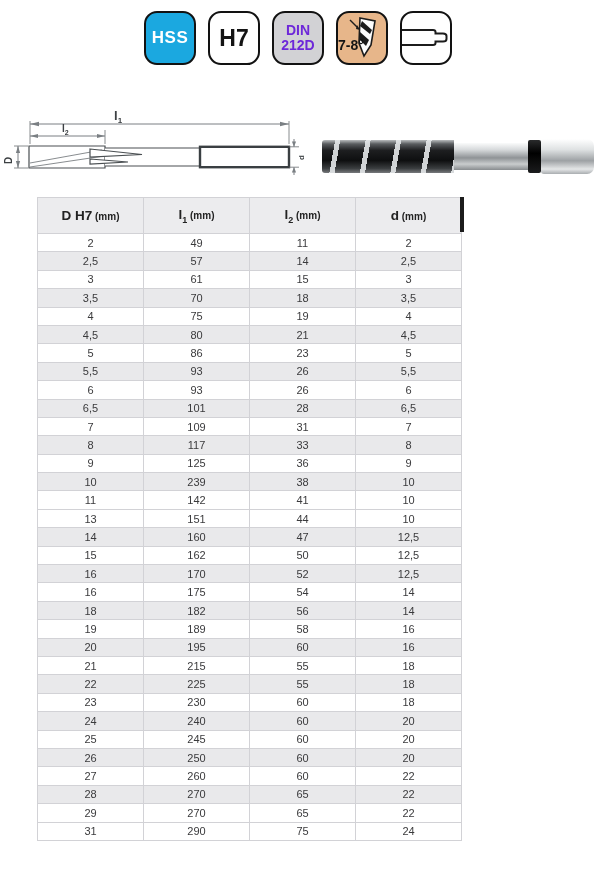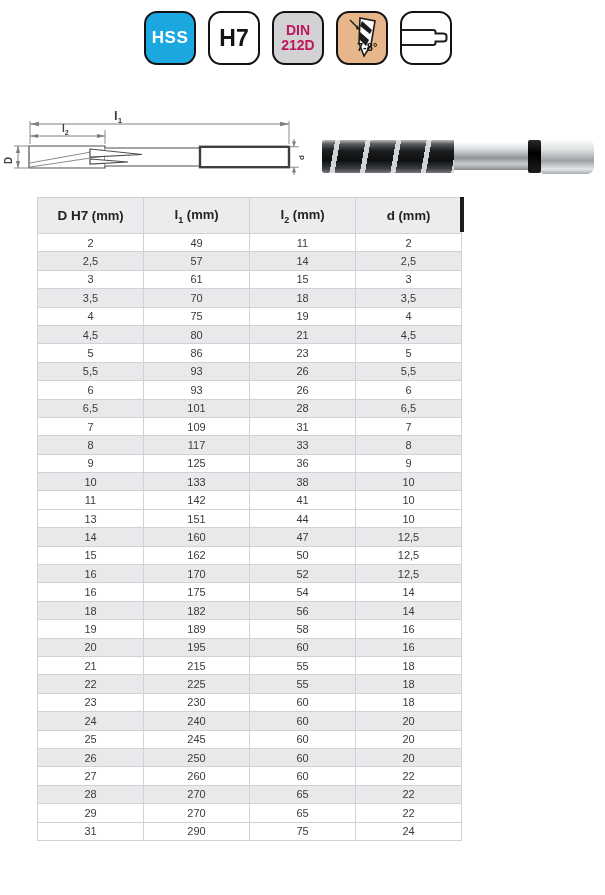--- a/index.html
+++ b/index.html
@@ -8,23 +8,23 @@
 
   
   .badges{position:absolute;left:144px;top:11px;display:flex;gap:12px;}
   .badge{width:52px;height:54px;border:2.2px solid #121212;border-radius:13px;
          box-sizing:border-box;display:flex;align-items:center;justify-content:center;
          flex-direction:column;background:#fff;position:relative;}
   .badge-hss{background:#1ba8e0;}
   .badge-hss span{color:#fff;font-weight:bold;font-size:17px;letter-spacing:.5px;}
   .badge-h7 span{color:#141414;font-weight:bold;font-size:23px;}
   .badge-din{background:#d2d2d5;}
-  .badge-din span{color:#be185d;font-weight:bold;font-size:14px;line-height:15px;}
+  .badge-din span{color:#6d28d9;font-weight:bold;font-size:14px;line-height:15px;}
   .badge-angle{background:#e7b68a;}
-  .badge-angle .angle-label{position:absolute;left:19px;bottom:10px;font-size:11px;font-weight:bold;color:#141414;}
+  .badge-angle .angle-label{position:absolute;left:0;bottom:10px;font-size:14px;font-weight:bold;color:#141414;}
   .badge-shank{overflow:hidden;}
 
   
   .diagram{position:absolute;left:2px;top:97px;}
   .diagram text{font-family:"Liberation Sans","DejaVu Sans",sans-serif;fill:#3c4043;}
   .dim{stroke:#7a7f83;stroke-width:1;fill:none;}
   .body-line{stroke:#4a4f52;stroke-width:1.2;fill:#fff;}
   .thin{stroke:#6a6f72;stroke-width:.8;fill:none;}
   .shank-rect{stroke:#3a3f42;stroke-width:2.4;fill:#fff;}
   .arrow{fill:#7a7f83;stroke:none;}
@@ -41,21 +41,21 @@
   .photo .ring{width:13px;height:33px;border-radius:2px;
      background:linear-gradient(180deg,#2a2b2c,#000 40%,#1b1c1d);}
   .photo .shank{width:53px;height:35px;border-radius:3px 7px 7px 3px;
      background:linear-gradient(180deg,#ffffff 0%,#dfe2e3 30%,#9da1a4 62%,#e4e6e7 86%,#a9adb0 100%);}
 
   
   table.dims{position:absolute;left:37px;top:197px;width:425px;border-collapse:collapse;
              table-layout:fixed;}
   table.dims th, table.dims td{border:1px solid #d2d2d6;text-align:center;}
   table.dims th{background:#ececee;height:33px;font-size:13.5px;font-weight:bold;color:#222;}
-  table.dims th .unit, table.dims td .unit{font-size:13px;font-weight:bold;}
+  table.dims th .unit, table.dims td .unit{font-size:10px;font-weight:bold;}
   table.dims th sub{font-size:9px;}
   table.dims td{height:17.4px;font-size:11px;color:#3a3a3c;padding:0;}
   table.dims tr.alt td{background:#e9e9eb;}
   .header-marker{position:absolute;left:460px;top:197px;width:4px;height:35px;background:#1c1c1c;}
 </style>
 </head>
 <body>
 
 <div class="page">
 
@@ -219,21 +219,21 @@
           <td>8</td>
         </tr>
         <tr>
           <td>9</td>
           <td>125</td>
           <td>36</td>
           <td>9</td>
         </tr>
         <tr class="alt">
           <td>10</td>
-          <td>133</td>
+          <td>239</td>
           <td>38</td>
           <td>10</td>
         </tr>
         <tr>
           <td>11</td>
           <td>142</td>
           <td>41</td>
           <td>10</td>
         </tr>
         <tr>

